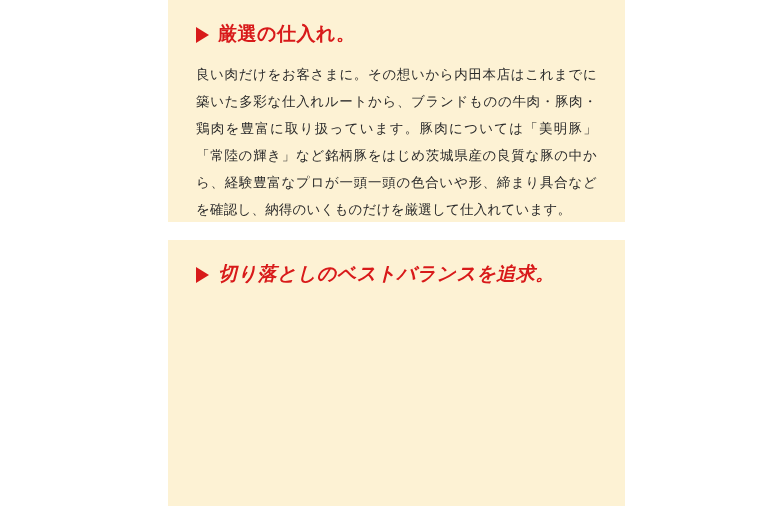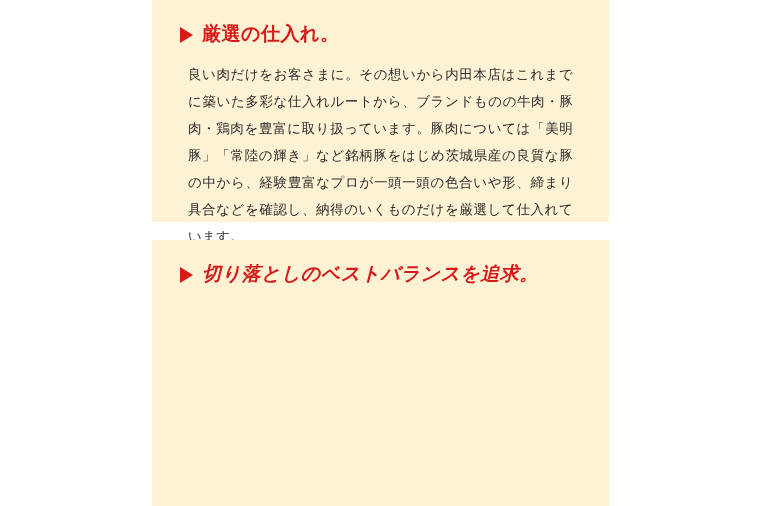--- a/index.html
+++ b/index.html
@@ -14,21 +14,21 @@
     overflow: hidden;
   }
   .page {
     position: relative;
     width: 760px;
     height: 506px;
     background: #ffffff;
   }
   .panel {
     position: absolute;
-    left: 152px;
+    left: 168px;
     width: 457px;
     background: #fdf2d4;
     box-sizing: border-box;
     padding: 22px 28px 24px 28px;
   }
   .panel-1 {
     top: 0;
     height: 222px;
   }
   .panel-2 {
@@ -54,21 +54,21 @@
     border-bottom: 8px solid transparent;
     border-left: 13px solid #d81a1a;
     margin-right: 9px;
     margin-top: 5px;
     flex: 0 0 auto;
   }
   .heading-text {
     display: inline-block;
   }
   .body-text {
-    margin: 8px;
+    margin: 0;
     color: #2b2b2b;
     font-size: 13.5px;
     line-height: 2.0;
     letter-spacing: 0.2px;
     text-align: justify;
   }
 </style>
 </head>
 <body>
 

